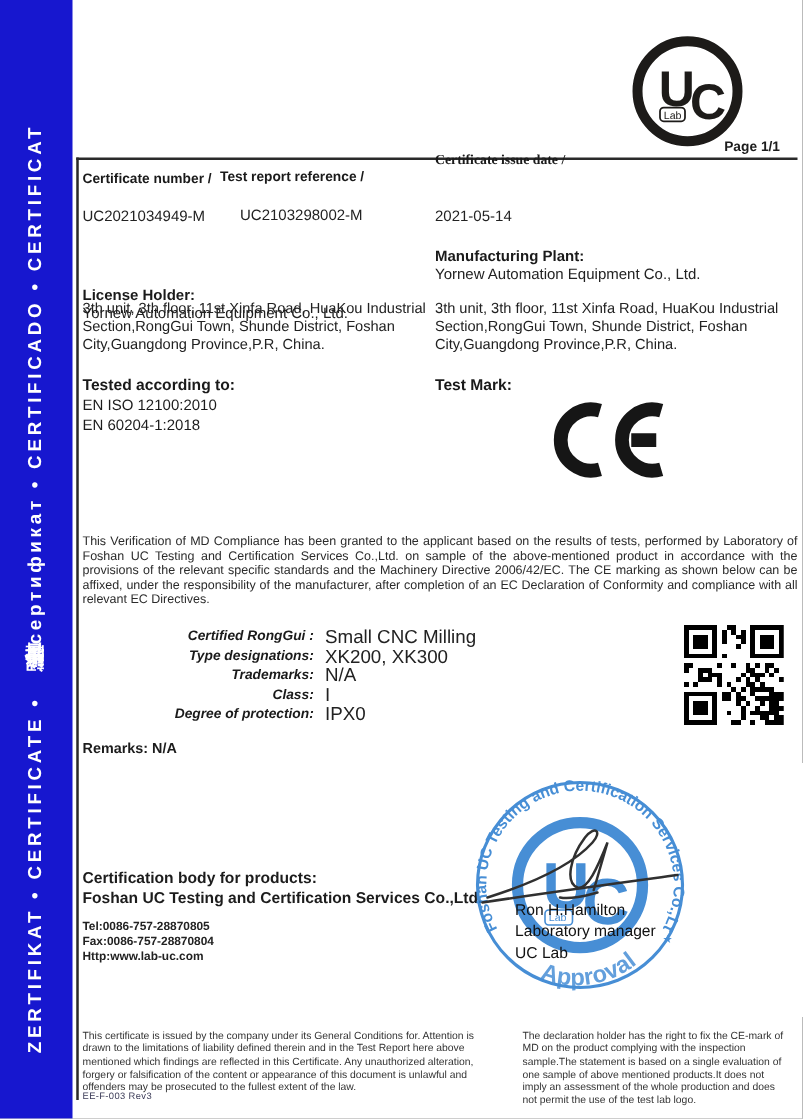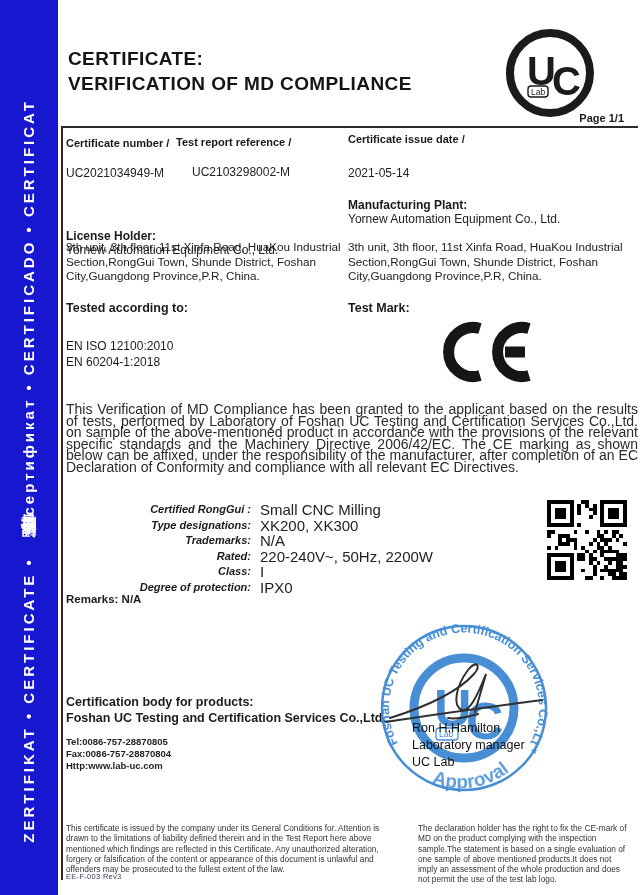--- a/index.html
+++ b/index.html
@@ -34,22 +34,22 @@
   .val  { font-size:12px; color:#222; }
   .abs  { position:absolute; }
 
   .addr { width:284px; font-size:11.7px; line-height:14.5px; color:#222; }
 
   .standards div { font-size:12px; line-height:16px; }
 
   .ce-mark { position:absolute; left:441px; top:320px; }
 
   .statement {
-    position:absolute; left:66px; top:404px; width:572px;
-    font-size:14px; line-height:11.6px; color:#2b2b2b; text-align:justify;
+    position:absolute; left:66px; top:428px; width:572px;
+    font-size:10px; line-height:11.6px; color:#2b2b2b; text-align:justify;
   }
 
   .product { position:absolute; left:66px; top:502px; }
   .prow { display:flex; line-height:15.6px; }
   .prow .plabel { width:185px; text-align:right; font-size:11px; font-weight:bold; font-style:italic; color:#1a1a1a; }
   .prow .pvalue { margin-left:9px; font-size:15px; color:#222; }
   .remarks { position:absolute; left:66px; top:593px; font-size:11.5px; font-weight:bold; }
 
   .qr { position:absolute; left:547px; top:500px; width:80px; height:80px; }
   .qr svg { width:80px; height:80px; }
@@ -73,60 +73,56 @@
 
 <div class="page">
 
   <div class="sidebar">
     <div class="vtext">ZERTIFIKAT • CERTIFICATE • 認證證書 • сертификат • CERTIFICADO • CERTIFICAT</div>
   </div>
 
   <div class="rule-h"></div>
   <div class="rule-v"></div>
 
-  <div class="title">
-    <div>CERTIFICATE:</div>
-    <div>VERIFICATION OF MD COMPLIANCE</div>
-  </div>
   <div class="page-ind">Page 1/1</div>
 
   <div class="uc-logo">
     <svg viewBox="0 0 90 90" width="90" height="90">
       <circle cx="45" cy="45" r="40" fill="none" stroke="#1d1b19" stroke-width="8"></circle>
       <text x="22" y="57" font-family="Liberation Sans, sans-serif" font-weight="bold" font-size="40" fill="#1d1b19">U</text>
       <text x="47" y="67" font-family="Liberation Sans, sans-serif" font-weight="bold" font-size="40" fill="#1d1b19">C</text>
       <rect x="23" y="58" width="20" height="11" rx="3" fill="none" stroke="#1d1b19" stroke-width="1.4"></rect>
       <text x="26" y="67" font-family="Liberation Sans, sans-serif" font-size="8.5" fill="#1d1b19">Lab</text>
     </svg>
   </div>
 
   <div class="abs lbl" style="left:66px; top:137px;">Certificate number /</div>
   <div class="abs lbl" style="left:176px; top:136px;">Test report reference /</div>
-  <div class="abs lbl" style="left:348px; top:133px;">Certificate issue date /</div>
+  <div class="abs lbl" style="left:348px; top:122px;font-family:Liberation Serif, serif;">Certificate issue date /</div>
 
   <div class="abs val" style="left:66px; top:166px;">UC2021034949-M</div>
   <div class="abs val" style="left:176px; top:165px;margin-left:16px;">UC2103298002-M</div>
   <div class="abs val" style="left:348px; top:166px;">2021-05-14</div>
 
   <div class="abs" style="left:66px; top:198px;margin-top:31px;">
     <div class="lbl" style="font-size:12px;">License Holder:</div>
     <div class="val">Yornew Automation Equipment Co., Ltd.</div>
   </div>
   <div class="abs" style="left:348px; top:198px;">
     <div class="lbl" style="font-size:12px;">Manufacturing Plant:</div>
     <div class="val">Yornew Automation Equipment Co., Ltd.</div>
   </div>
 
   <div class="abs addr" style="left:66px; top:240px;">3th unit, 3th floor, 11st Xinfa Road, HuaKou Industrial Section,RongGui Town, Shunde District, Foshan City,Guangdong Province,P.R, China.</div>
   <div class="abs addr" style="left:348px; top:240px;">3th unit, 3th floor, 11st Xinfa Road, HuaKou Industrial Section,RongGui Town, Shunde District, Foshan City,Guangdong Province,P.R, China.</div>
 
   <div class="abs lbl" style="left:66px; top:301px; font-size:12.5px;">Tested according to:</div>
   <div class="abs lbl" style="left:348px; top:301px; font-size:12.5px;">Test Mark:</div>
 
-  <div class="abs standards" style="left:66px; top:338px;">
+  <div class="abs standards" style="left:66px; top:316px;">
     <div>EN ISO 12100:2010</div>
     <div>EN 60204-1:2018</div>
   </div>
 
   <div class="ce-mark">
     <svg width="96" height="64" viewBox="0 0 96 64">
       <g fill="none" stroke="#161616" stroke-width="11">
         <path d="M 39 8.5 A 24.5 24.5 0 1 0 39 55.5"></path>
         <path d="M 88 8.5 A 24.5 24.5 0 1 0 88 55.5"></path>
         <line x1="64" y1="32" x2="84" y2="32"></line>
@@ -141,24 +137,20 @@
       <div class="plabel">Certified RongGui :</div>
       <div class="pvalue">Small CNC Milling</div>
     </div>
     <div class="prow">
       <div class="plabel">Type designations:</div>
       <div class="pvalue">XK200, XK300</div>
     </div>
     <div class="prow">
       <div class="plabel">Trademarks:</div>
       <div class="pvalue">N/A</div>
-    </div>
-    <div class="prow">
-      <div class="plabel">Rated:</div>
-      <div class="pvalue">220-240V~, 50Hz,  2200W</div>
     </div>
     <div class="prow">
       <div class="plabel">Class:</div>
       <div class="pvalue">I</div>
     </div>
     <div class="prow">
       <div class="plabel">Degree of protection:</div>
       <div class="pvalue">IPX0</div>
     </div>
   </div>

